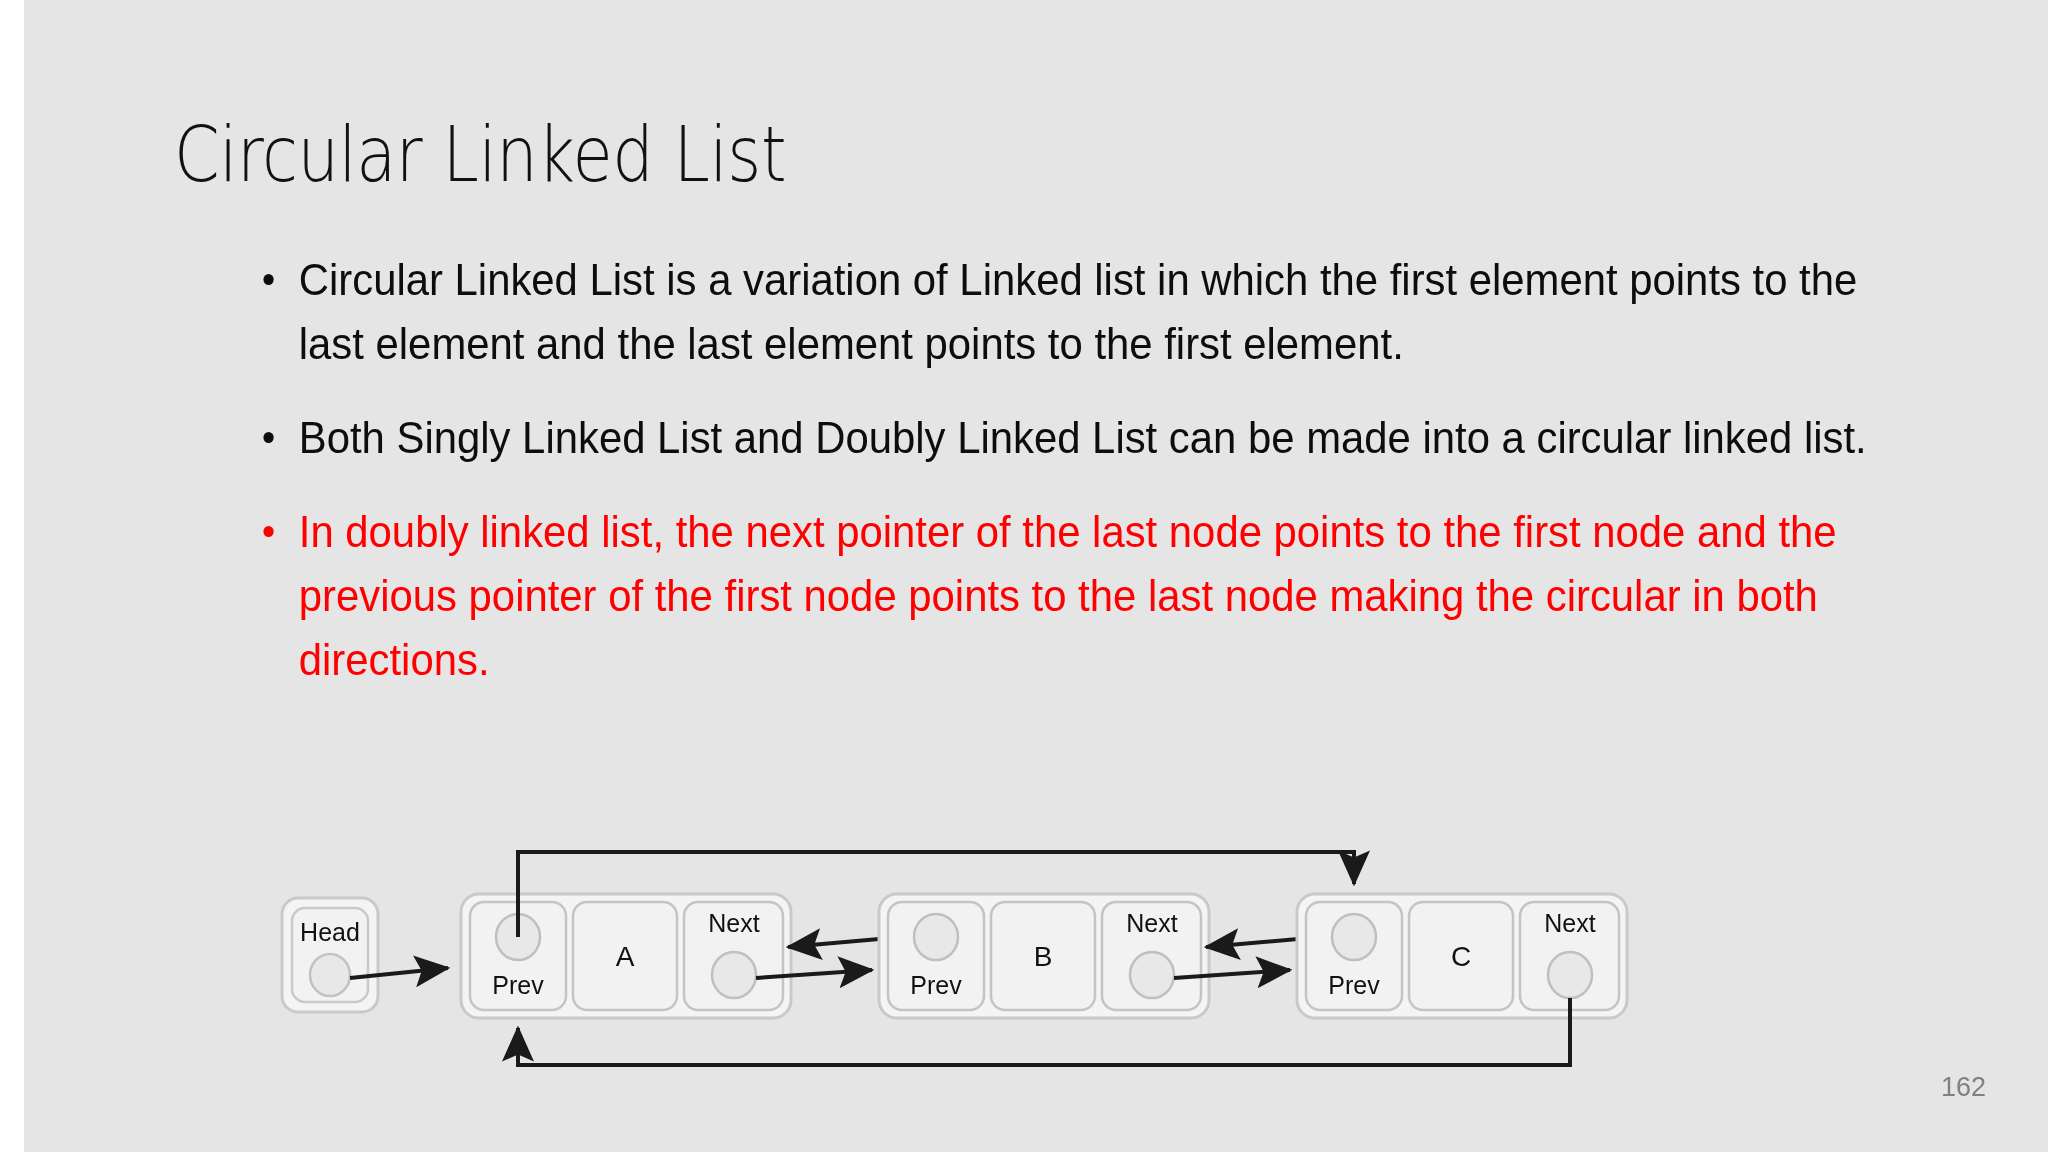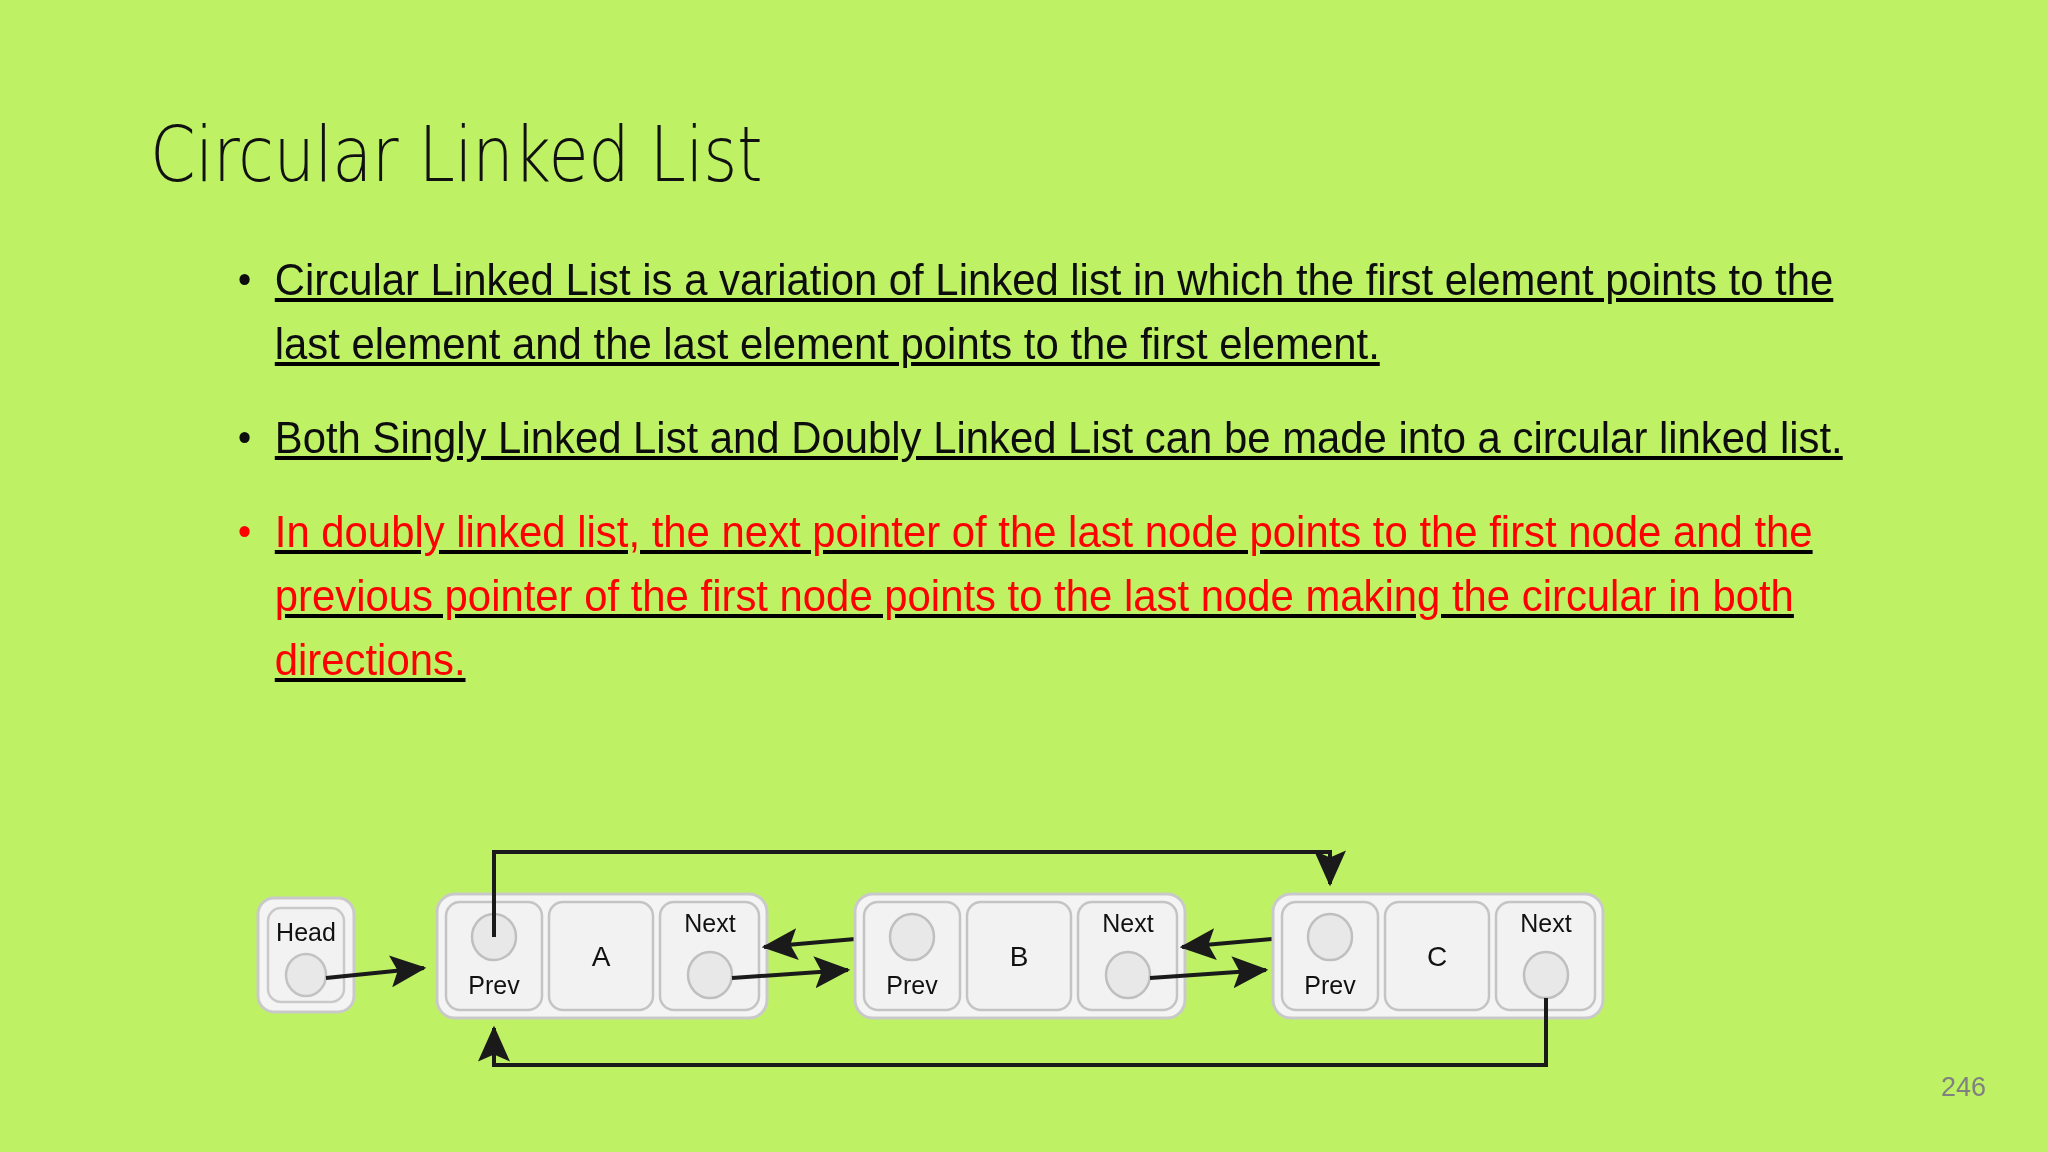--- a/index.html
+++ b/index.html
@@ -1,34 +1,34 @@
 <!DOCTYPE html>
 <html><head>
 <meta charset="utf-8">
 <style>
   html,body{margin:0;padding:0;background:#fff;}
   body{
     width:2048px;height:1152px;position:relative;overflow:hidden;
     font-family:"Liberation Sans","DejaVu Sans",sans-serif;
     background:#ffffff;
   }
-  .slide{position:absolute;inset:0;background:#bef264;}
+  .slide{position:absolute;inset:0;background:#e5e5e5;margin-left:24px;}
 
   
   .slide-title{
     position:absolute;left:150px;top:112px;
     font-family:"DejaVu Sans","Liberation Sans",sans-serif;
     font-size:76px;line-height:86px;font-weight:300;
     color:#111111;letter-spacing:-0.5px;white-space:nowrap;
     transform:scaleX(0.86);transform-origin:left center;
   }
 
   
   .body-block{
-    position:absolute;left:232px;top:248px;width:1790px;text-decoration:underline;
+    position:absolute;left:232px;top:248px;width:1790px;
   }
   .bullet{
     position:relative;display:block;
     padding-left:46px;margin:0 0 30px 0;
     font-size:45px;line-height:64px;
     color:#0d0d0d;
     transform:scaleX(0.93);transform-origin:left top;
   }
   .bullet:last-child{margin-bottom:0;}
   .bullet .dot{
@@ -141,15 +141,15 @@
         <text x="1294" y="112" text-anchor="middle" font-family="Liberation Sans, sans-serif" font-size="25" fill="#111">Next</text>
         <ellipse cx="1294" cy="155" rx="22" ry="23" fill="#E8E8E8" stroke="#BFBFBF" stroke-width="2.5"></ellipse>
       </g>
 
       <path d="M242,117 L242,32 L1078,32 L1078,64" stroke="#1A1A1A" stroke-width="4" fill="none" marker-end="url(#arrowhead)"></path>
 
       <path d="M1294,178 L1294,245 L242,245 L242,208" stroke="#1A1A1A" stroke-width="4" fill="none" marker-end="url(#arrowhead)"></path>
     </svg>
   </div>
 
-  <div class="page-number">246</div>
+  <div class="page-number">162</div>
 
 </div>
 
 </body></html>

